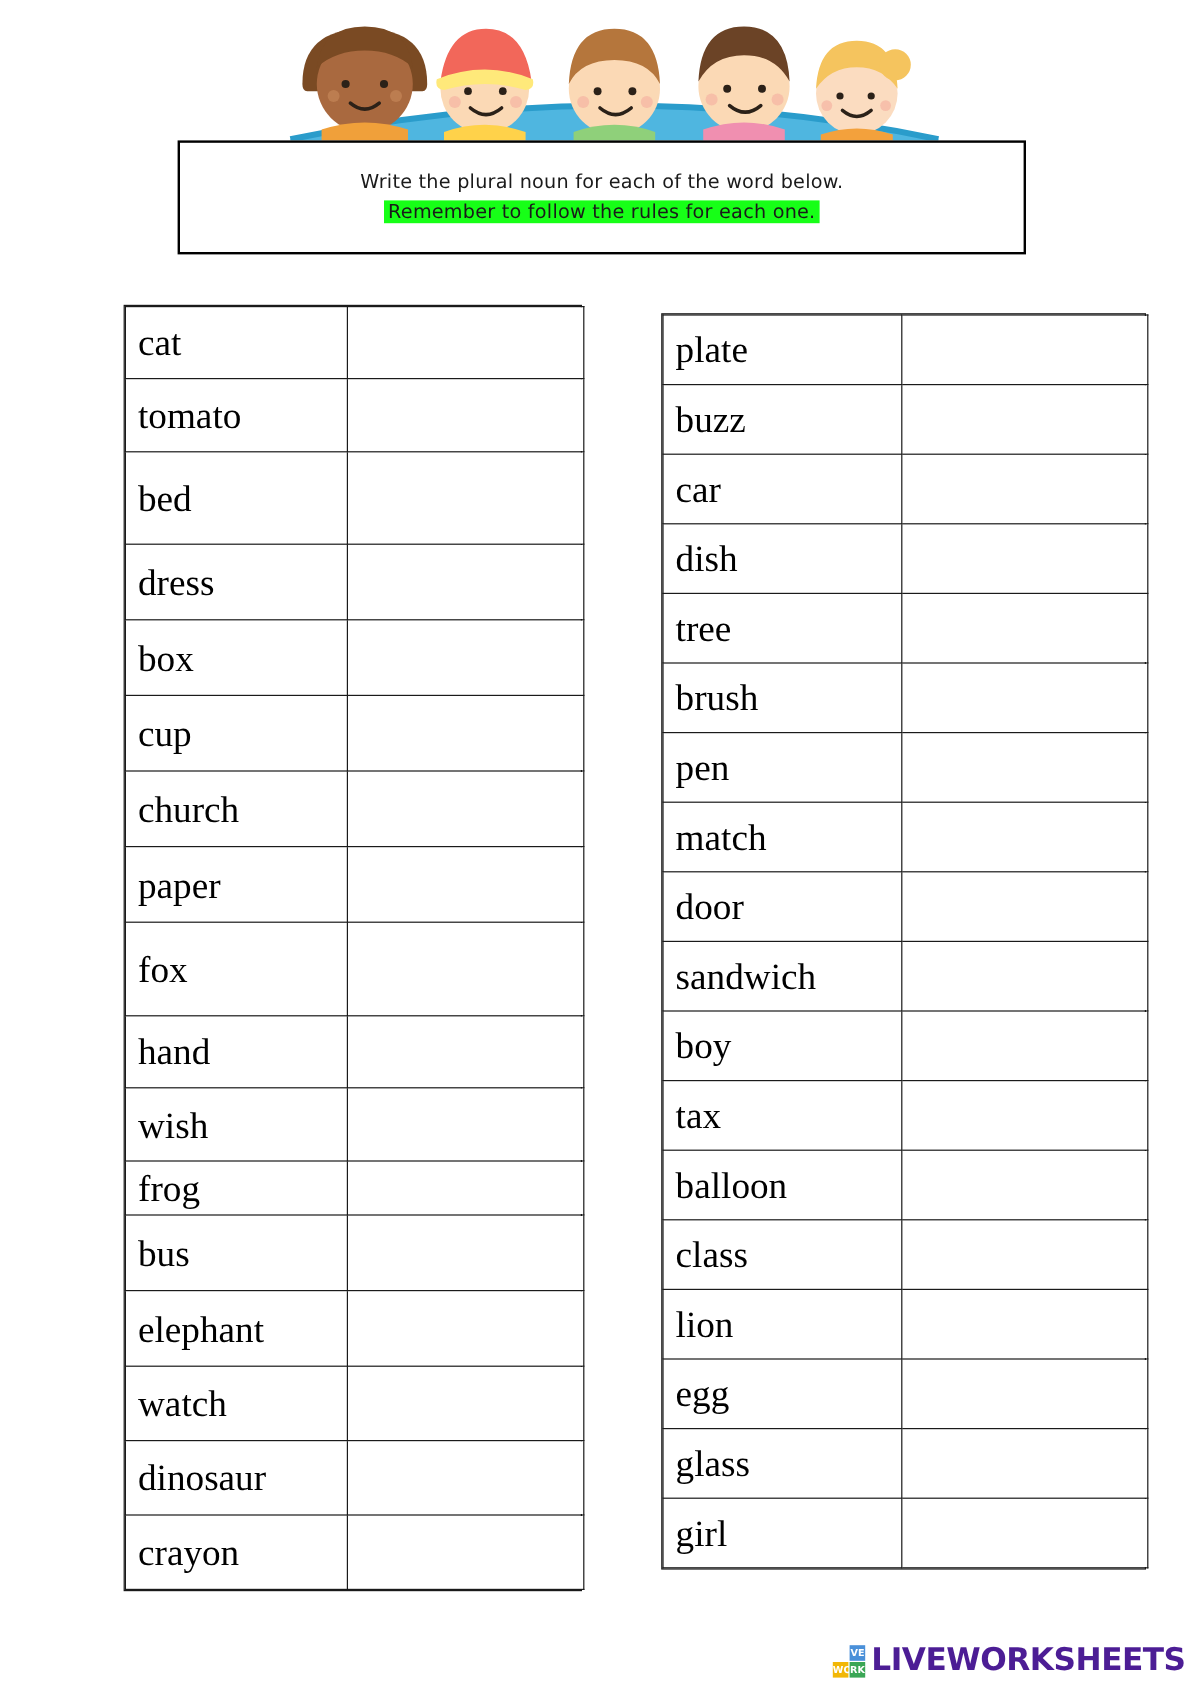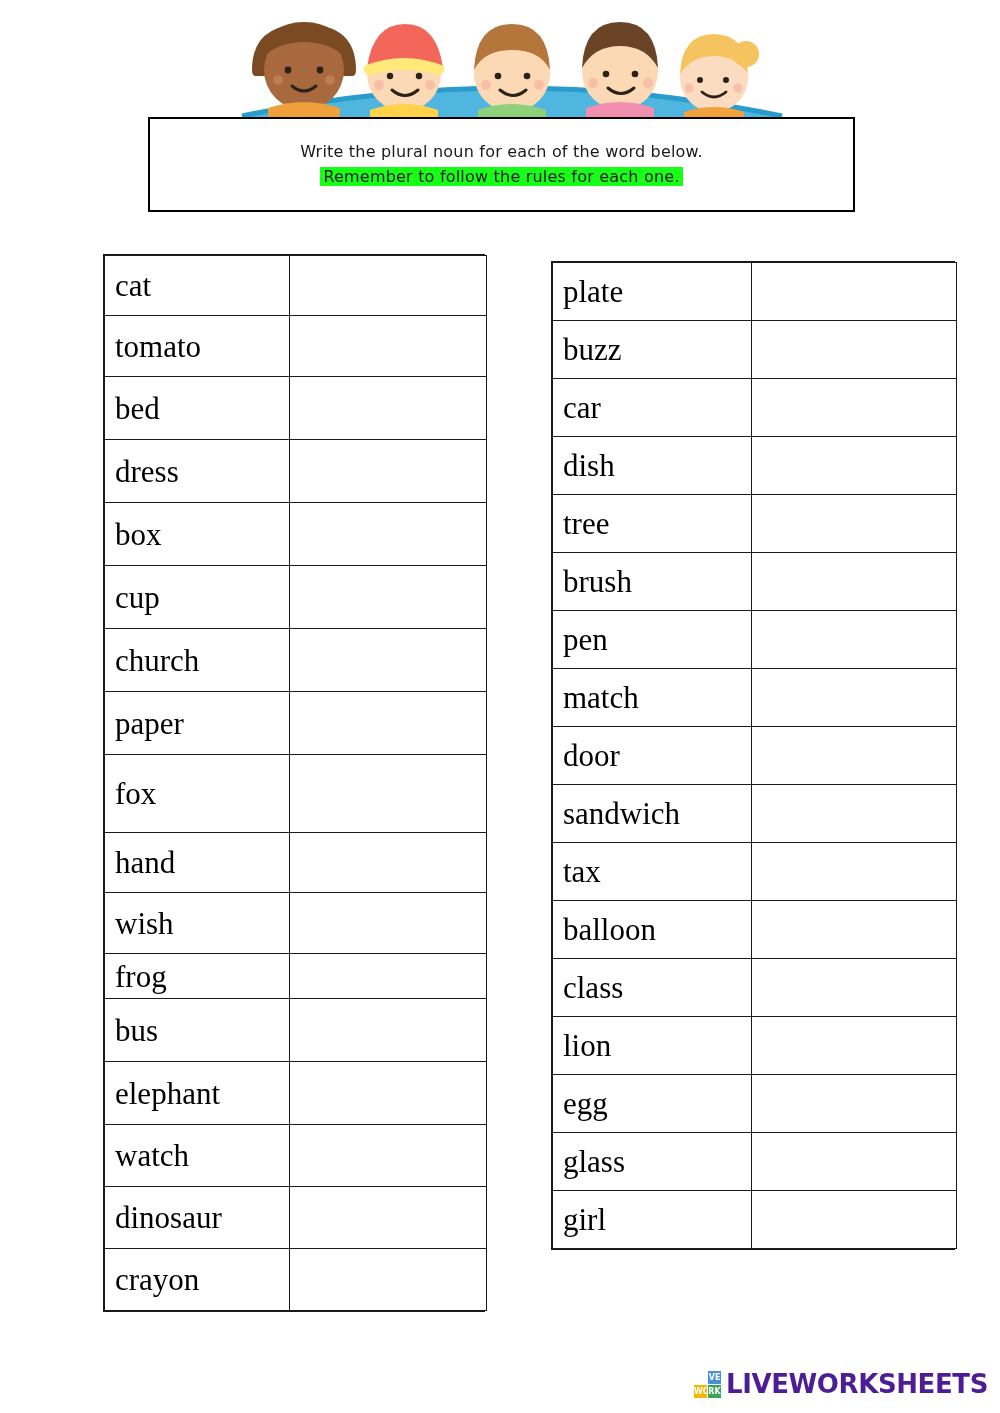--- a/index.html
+++ b/index.html
@@ -205,21 +205,21 @@
       </colgroup>
     <tbody id="left-body">
         <tr style="height: 60px;">
           <td>cat</td>
           <td class="answer"></td>
         </tr>
         <tr style="height: 61px;">
           <td>tomato</td>
           <td class="answer"></td>
         </tr>
-        <tr style="height: 63px;">
+        <tr style="height: 77px;">
           <td>bed</td>
           <td class="answer"></td>
         </tr>
         <tr style="height: 63px;">
           <td>dress</td>
           <td class="answer"></td>
         </tr>
         <tr style="height: 63px;">
           <td>box</td>
           <td class="answer"></td>
@@ -314,20 +314,24 @@
         <tr style="height: 58px;">
           <td>match</td>
           <td class="answer"></td>
         </tr>
         <tr style="height: 58px;">
           <td>door</td>
           <td class="answer"></td>
         </tr>
         <tr style="height: 58px;">
           <td>sandwich</td>
+          <td class="answer"></td>
+        </tr>
+        <tr style="height: 58px;">
+          <td>boy</td>
           <td class="answer"></td>
         </tr>
         <tr style="height: 58px;">
           <td>tax</td>
           <td class="answer"></td>
         </tr>
         <tr style="height: 58px; padding-left: 28px;">
           <td>balloon</td>
           <td class="answer"></td>
         </tr>

